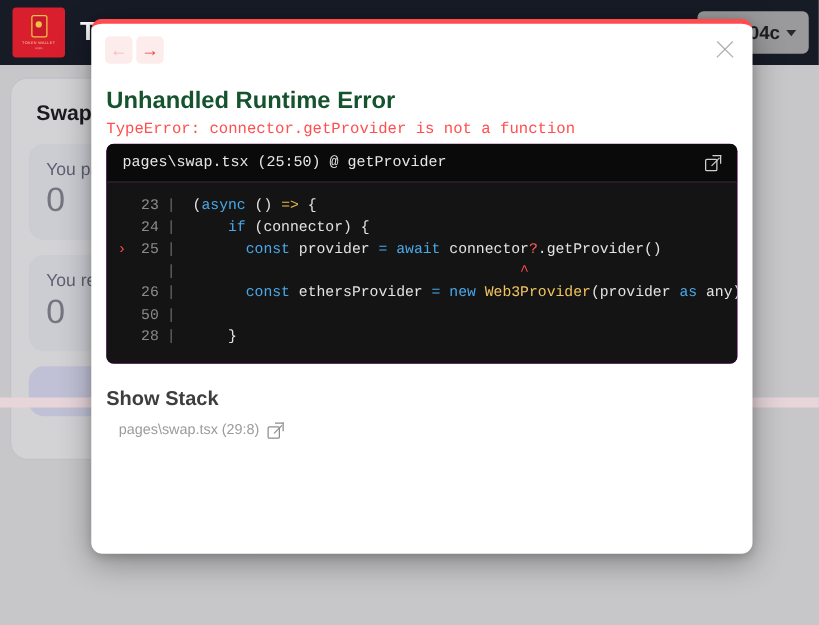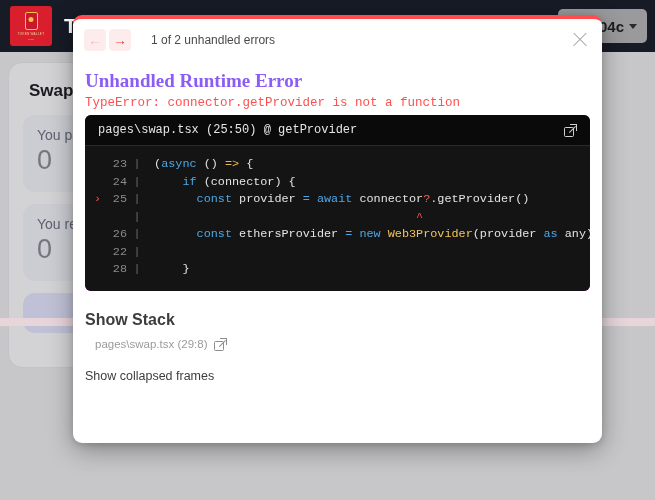--- a/index.html
+++ b/index.html
@@ -228,23 +228,22 @@
     background: #4a4a4a;
   }
   .close-btn::before { transform: rotate(45deg); }
   .close-btn::after  { transform: rotate(-45deg); }
 
   .dlg-body { padding: 0 12px; }
 
   .err-title {
     font-size: 19px;
     font-weight: 700;
-    color: #8b5cf6;
+    color: #14532d;
     margin: 9px 0 4px;
-    font-family: Liberation Serif, serif;
   }
   .err-message {
     font-family: "Liberation Mono", monospace;
     font-size: 12.5px;
     color: #ff4f4f;
     margin-bottom: 5px;
   }
 
   .section-title {
     font-size: 16px;
@@ -399,21 +398,20 @@
   </div>
 
   <div class="pink-strip"></div>
 </div>
 
 <div class="dialog">
 
   <div class="dlg-header">
     <div class="nav-btn prev">←</div>
     <div class="nav-btn next">→</div>
-    <div class="err-count">1 of 2 unhandled errors</div>
     <div class="close-btn"></div>
   </div>
 
   <div class="dlg-body">
 
     <div class="err-title">Unhandled Runtime Error</div>
     <div class="err-message">TypeError: connector.getProvider is not a function</div>
 
 
     <div class="code-card">
@@ -423,32 +421,31 @@
           <span class="bx"></span>
             <span class="ar"></span>
         </div>
       </div>
       <div class="code-body" id="code-body">
           <div class="cline"><span class="marker"></span><span class="lnum">23</span><span class="gutter">|</span><span class="ctext"><span class="ctext"> (</span><span class="kw">async</span><span class="ctext"> () </span><span class="op">=&gt;</span><span class="ctext"> {</span></span></div>
           <div class="cline"><span class="marker"></span><span class="lnum">24</span><span class="gutter">|</span><span class="ctext"><span class="ctext">     </span><span class="kw">if</span><span class="ctext"> (connector) {</span></span></div>
           <div class="cline"><span class="marker">›</span><span class="lnum">25</span><span class="gutter">|</span><span class="ctext"><span class="ctext">       </span><span class="kw">const</span><span class="ctext"> provider </span><span class="kw">=</span><span class="ctext"> </span><span class="kw">await</span><span class="ctext"> connector</span><span class="qm">?</span><span class="ctext">.getProvider()</span></span></div>
           <div class="cline"><span class="marker"></span><span class="lnum"></span><span class="gutter">|</span><span class="ctext"><span class="ctext">                                      </span><span class="caret">^</span></span></div>
           <div class="cline"><span class="marker"></span><span class="lnum">26</span><span class="gutter">|</span><span class="ctext"><span class="ctext">       </span><span class="kw">const</span><span class="ctext"> ethersProvider </span><span class="kw">=</span><span class="ctext"> </span><span class="kw">new</span><span class="ctext"> </span><span class="fn">Web3Provider</span><span class="ctext">(provider </span><span class="kw">as</span><span class="ctext"> any)</span></span></div>
-          <div class="cline"><span class="marker"></span><span class="lnum">22</span><span class="gutter">|</span></div>
+          <div class="cline"><span class="marker"></span><span class="lnum">50</span><span class="gutter">|</span></div>
           <div class="cline"><span class="marker"></span><span class="lnum">28</span><span class="gutter">|</span><span class="ctext"><span class="ctext">     }</span></span></div>
         </div>
     </div>
 
     <div class="section-title">Show Stack</div>
 
     <div id="call-stack">
         <div class="cs-loc">
           <span>pages\swap.tsx (29:8)</span>
           <span class="ext-link on-light">
             <span class="bx"></span>
             <span class="ar"></span>
           </span>
         </div>
       </div>
 
-    <div class="collapsed-link">Show collapsed frames</div>
   </div>
 </div>
 
 </body></html>

